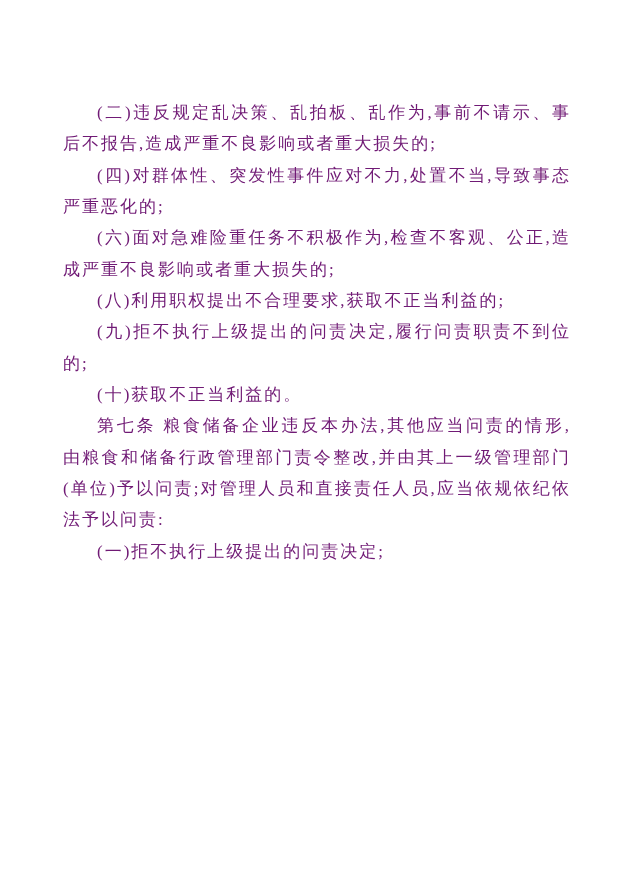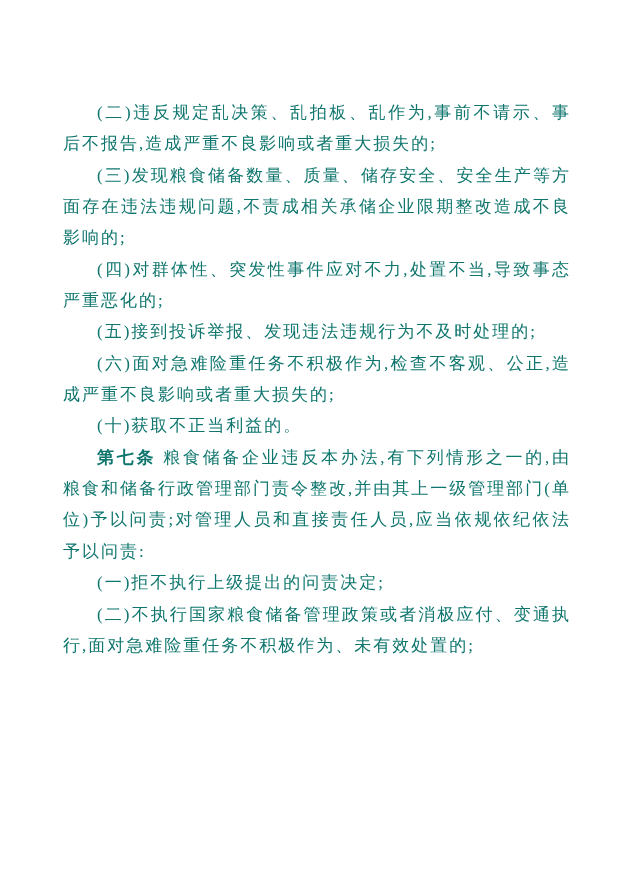--- a/index.html
+++ b/index.html
@@ -19,36 +19,35 @@
     padding: 97px 62px 0 63px;
     background: #ffffff;
   }
   .para {
     margin: 0;
     padding: 0;
     font-family: "Liberation Serif", "DejaVu Serif", serif;
     font-size: 17px;
     line-height: 31.35px;
     letter-spacing: 2px;
-    color: #0f766e;
+    color: #701a75;
     text-align: justify;
     text-indent: 2em;
     word-break: break-all;
   }
   .article-no {
-    font-weight: bold;
+    font-weight: normal;
     margin-top: 16px;
   }
 </style>
 </head>
 <body>
 
 <div class="page">
   <p class="para"><span>(二)违反规定乱决策、乱拍板、乱作为,事前不请示、事后不报告,造成严重不良影响或者重大损失的;</span></p>
-  <p class="para"><span>(三)发现粮食储备数量、质量、储存安全、安全生产等方面存在违法违规问题,不责成相关承储企业限期整改造成不良影响的;</span></p>
   <p class="para"><span>(四)对群体性、突发性事件应对不力,处置不当,导致事态严重恶化的;</span></p>
-  <p class="para"><span>(五)接到投诉举报、发现违法违规行为不及时处理的;</span></p>
   <p class="para"><span>(六)面对急难险重任务不积极作为,检查不客观、公正,造成严重不良影响或者重大损失的;</span></p>
+  <p class="para"><span>(八)利用职权提出不合理要求,获取不正当利益的;</span></p>
+  <p class="para"><span>(九)拒不执行上级提出的问责决定,履行问责职责不到位的;</span></p>
   <p class="para"><span>(十)获取不正当利益的。</span></p>
-  <p class="para"><span class="article-no">第七条</span><span> 粮食储备企业违反本办法,有下列情形之一的,由粮食和储备行政管理部门责令整改,并由其上一级管理部门(单位)予以问责;对管理人员和直接责任人员,应当依规依纪依法予以问责:</span></p>
+  <p class="para"><span class="article-no">第七条</span><span> 粮食储备企业违反本办法,其他应当问责的情形,由粮食和储备行政管理部门责令整改,并由其上一级管理部门(单位)予以问责;对管理人员和直接责任人员,应当依规依纪依法予以问责:</span></p>
   <p class="para"><span>(一)拒不执行上级提出的问责决定;</span></p>
-  <p class="para"><span>(二)不执行国家粮食储备管理政策或者消极应付、变通执行,面对急难险重任务不积极作为、未有效处置的;</span></p>
 </div>
 
 </body></html>

